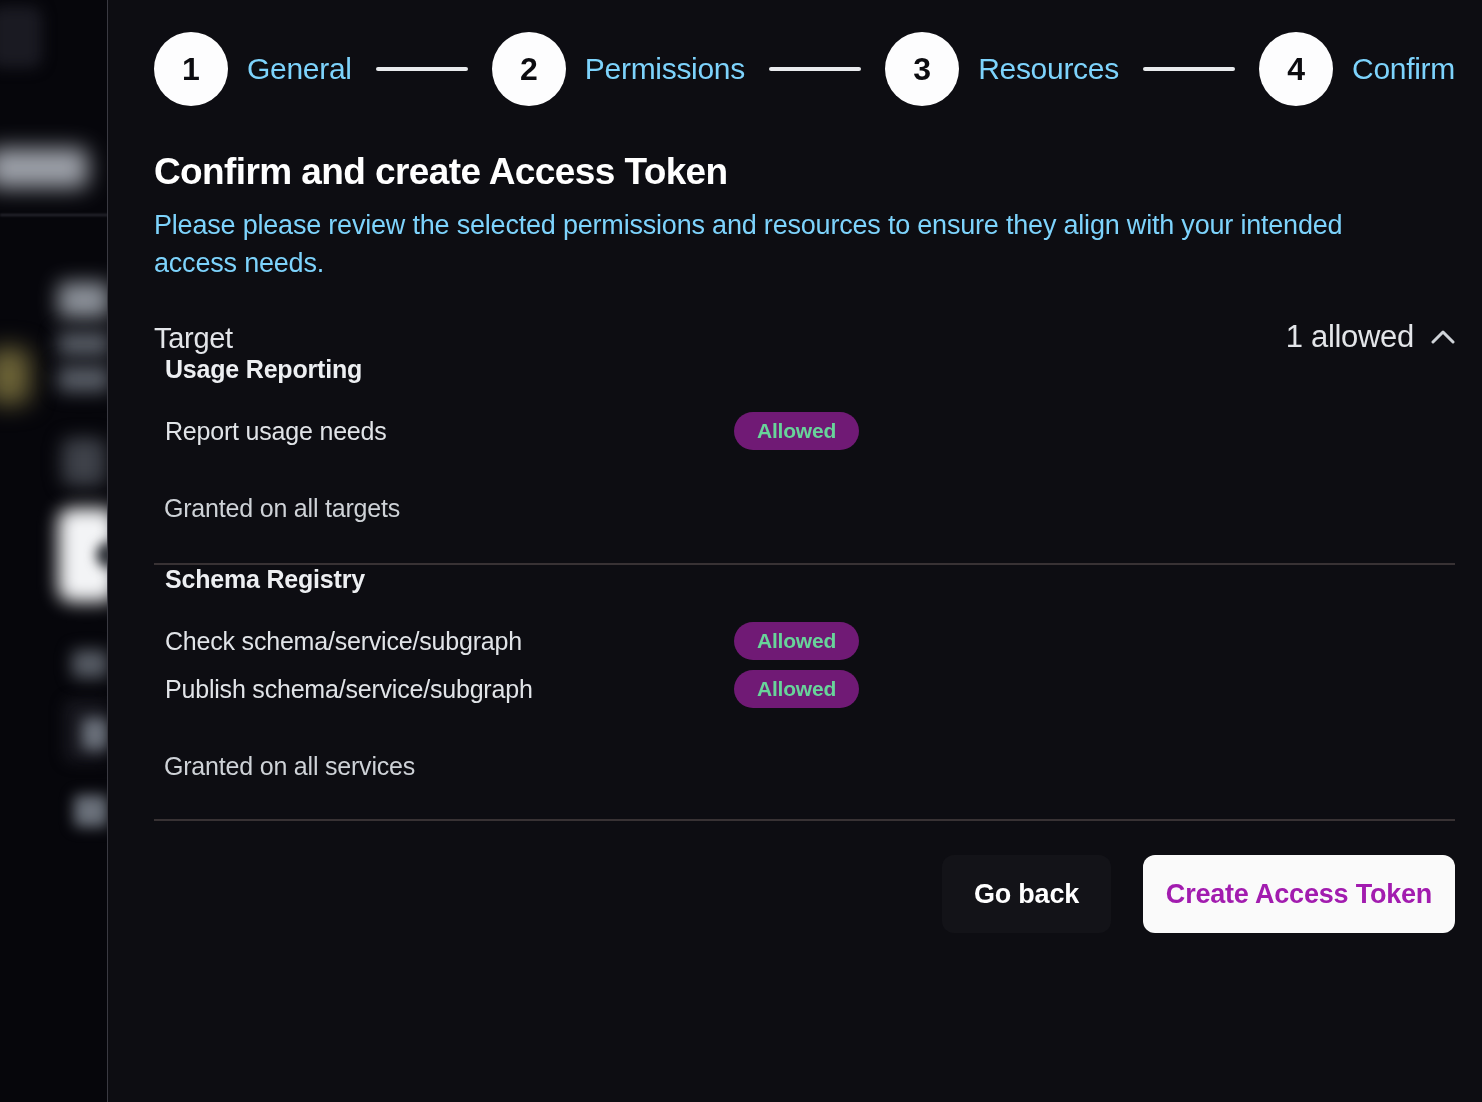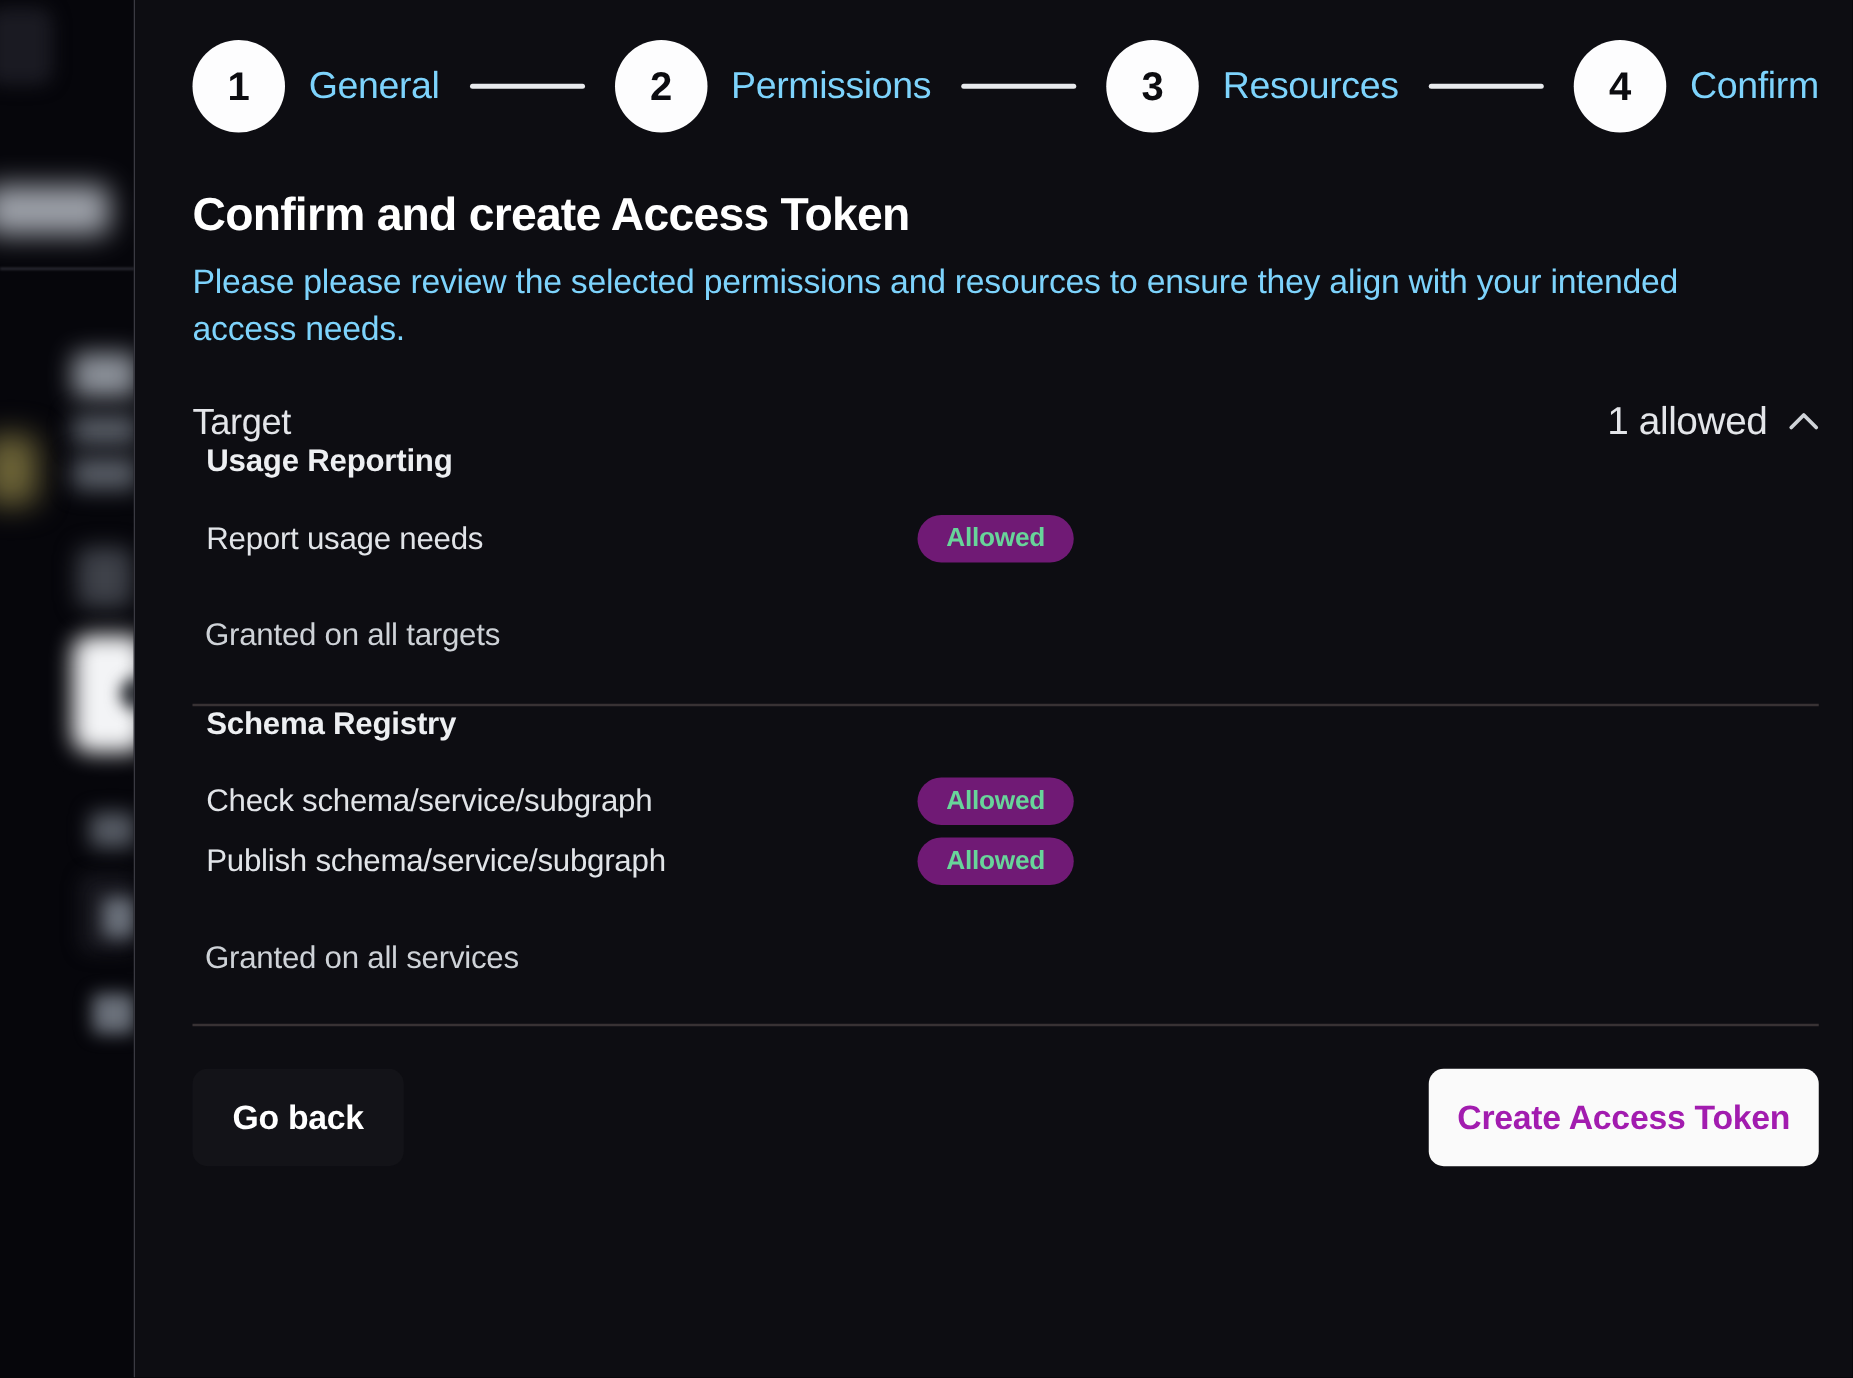--- a/index.html
+++ b/index.html
@@ -87,21 +87,21 @@
     background: #701a75; color: #68d49a;
     font-size: 21px; font-weight: 700; letter-spacing: -0.2px;
     padding: 7px 23px; border-radius: 999px;
     line-height: 24px;
   }
   .footnote { margin-left: 10px; margin-top: 43px; font-size: 25px; color: #ced2d7; letter-spacing: -0.2px; }
   .divider { margin-top: 40px; height: 2px; background: #383234; border: none; }
   .divider.second { margin-top: 38px; }
 
   
-  .footer { margin-top: 34px; display: flex; justify-content: space-between; gap: 32px; }
+  .footer { margin-top: 34px; display: flex; justify-content: flex-end; gap: 32px; }
   .btn {
     height: 78px; border: none; border-radius: 12px;
     font-family: "Liberation Sans", sans-serif;
     font-size: 27px; font-weight: 600; letter-spacing: -0.2px;
     display: flex; align-items: center; justify-content: center;
     cursor: pointer;
   }
   .btn-secondary { width: 169px; background: #131318; color: #ffffff; }
   .btn-primary   { width: 312px; background: #fafafa; color: #a21caf; }
 </style>

